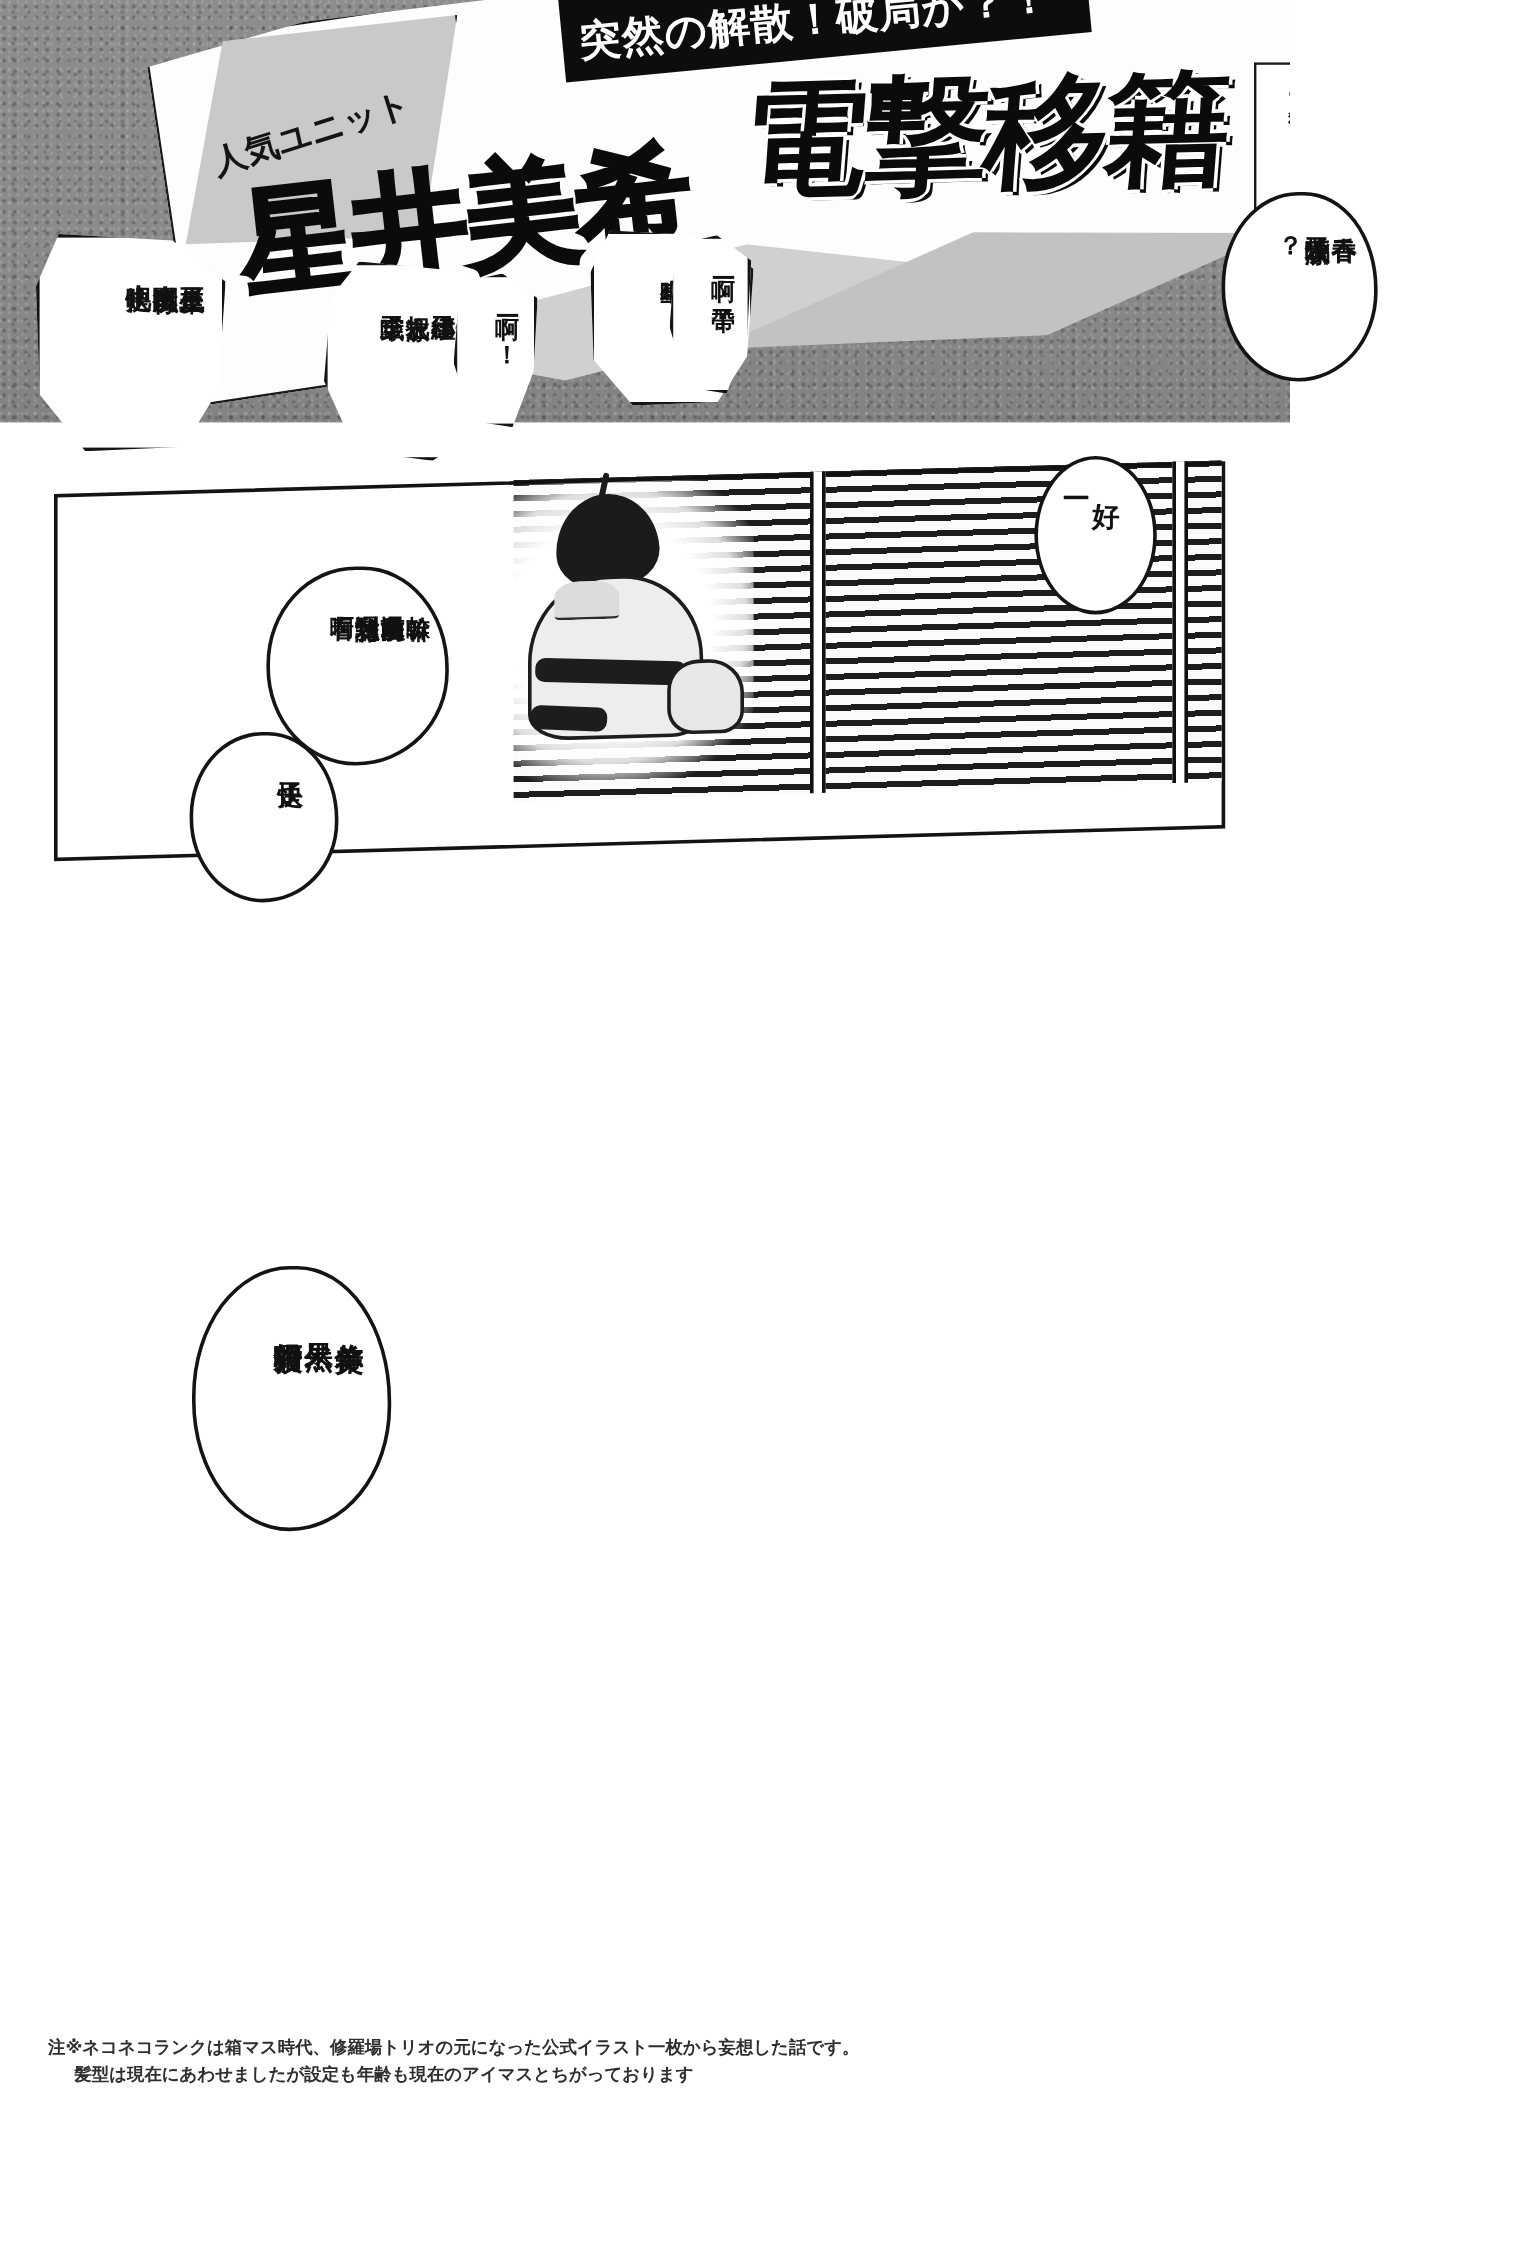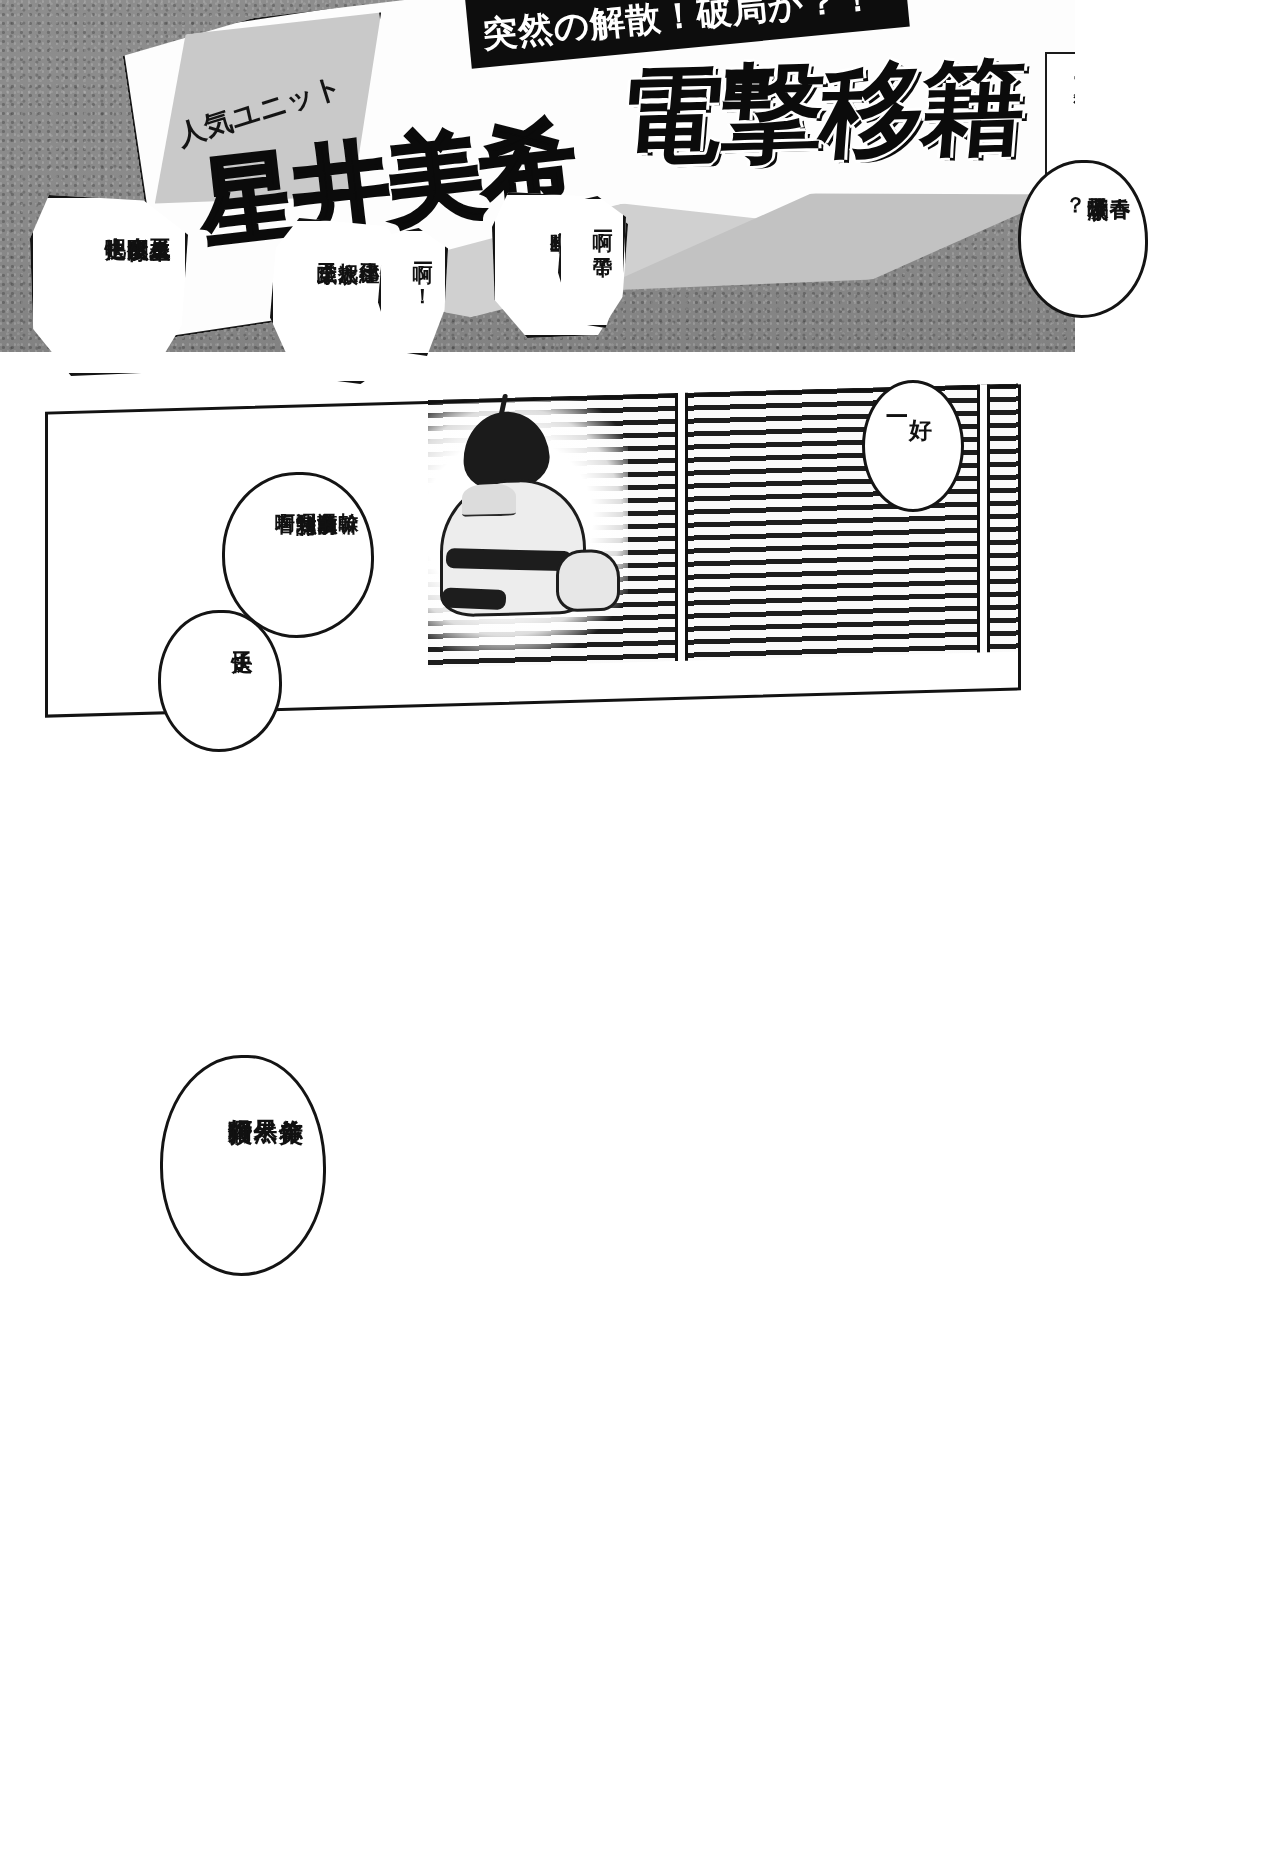--- a/index.html
+++ b/index.html
@@ -280,15 +280,17 @@
 —</span>
   </div>
 
   <div class="bub blob" id="bub-10">
     <span class="vtext">美希你
 果然
 好狡猾啊</span>
   </div>
 
   <div id="footnote">
+    <div class="l1">注※ネコネコランクは箱マス時代、修羅場トリオの元になった公式イラスト一枚から妄想した話です。</div>
+    <div class="l2">髪型は現在にあわせましたが設定も年齢も現在のアイマスとちがっております</div>
   </div>
 
 </div>
 
 </body></html>

